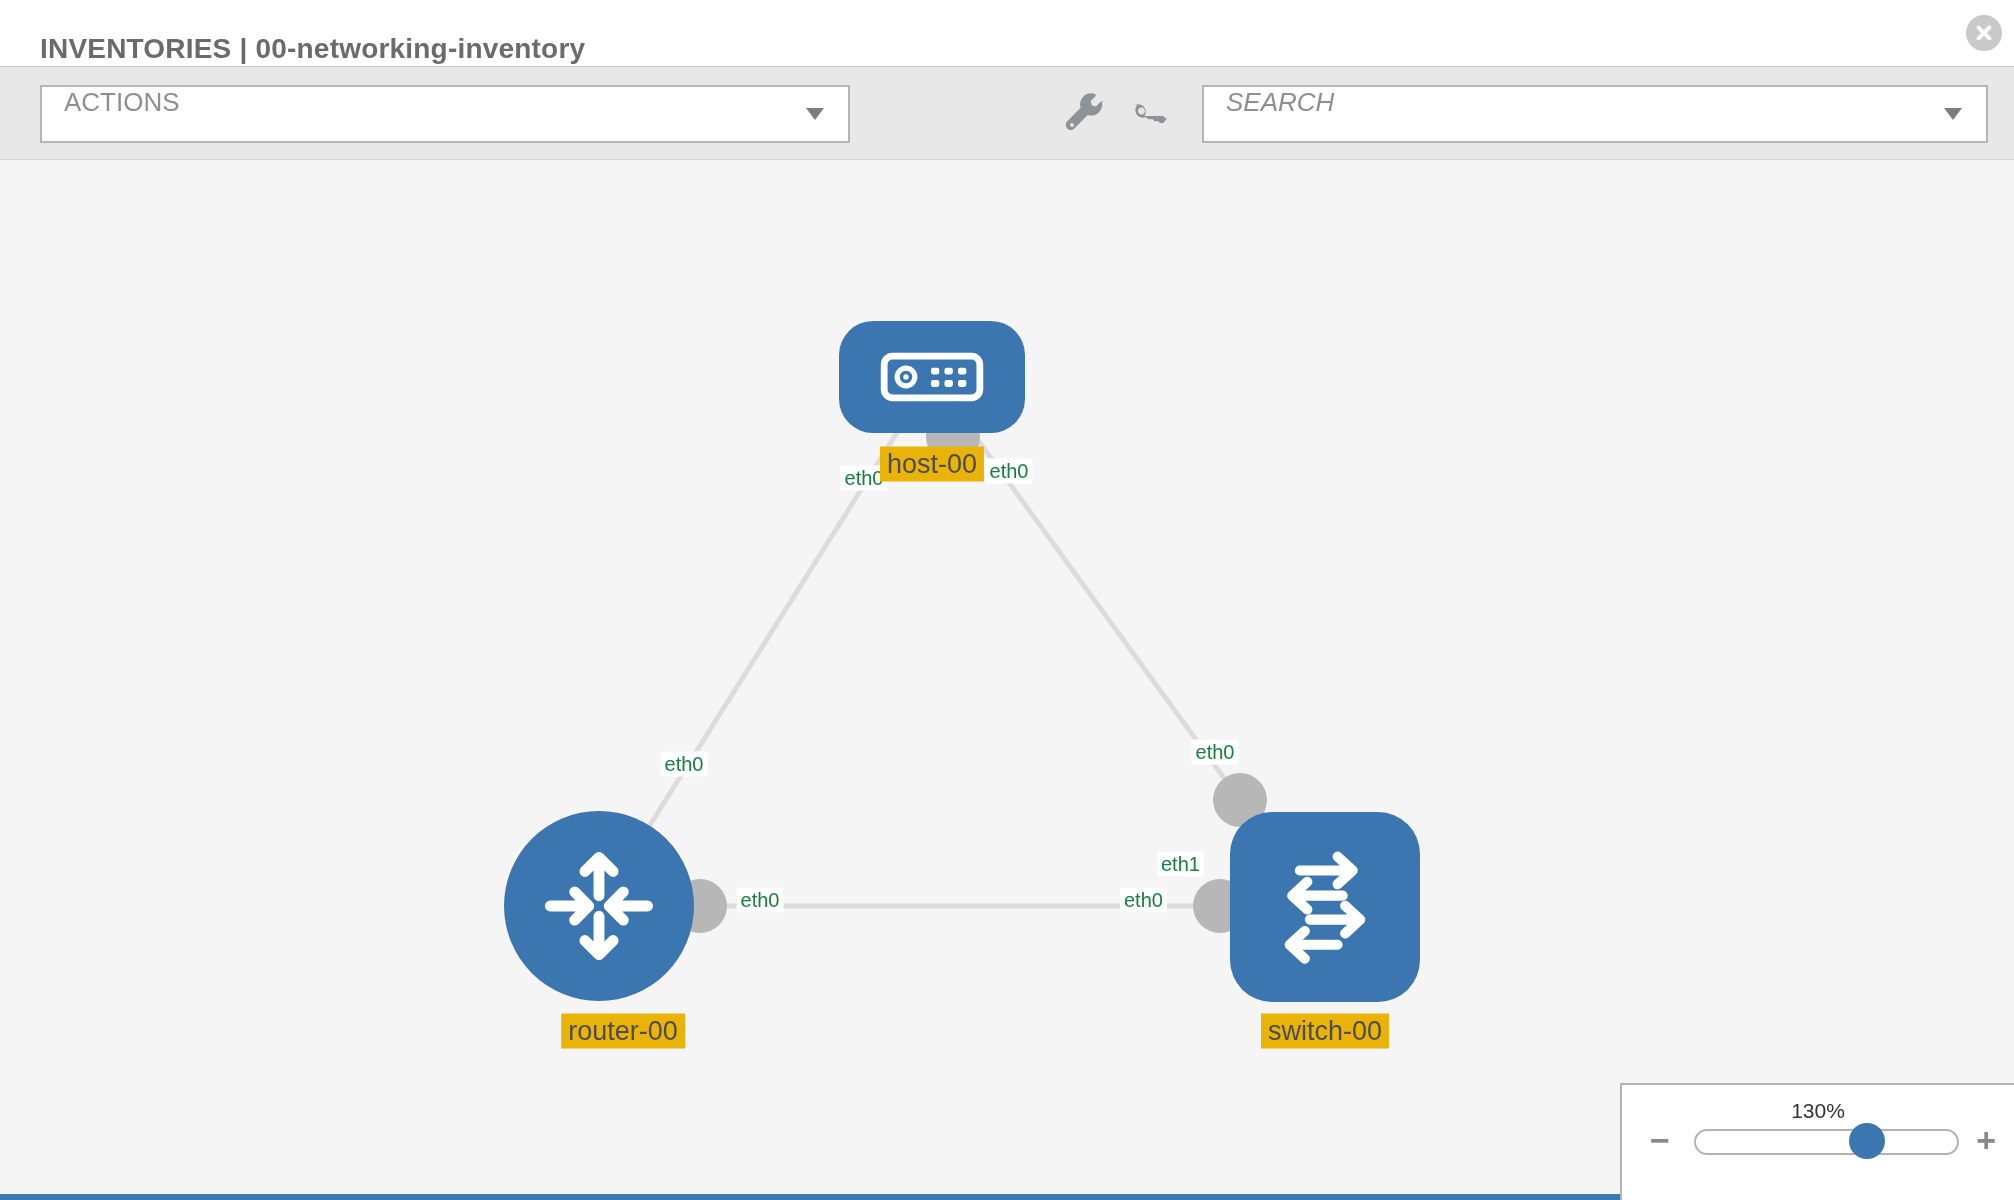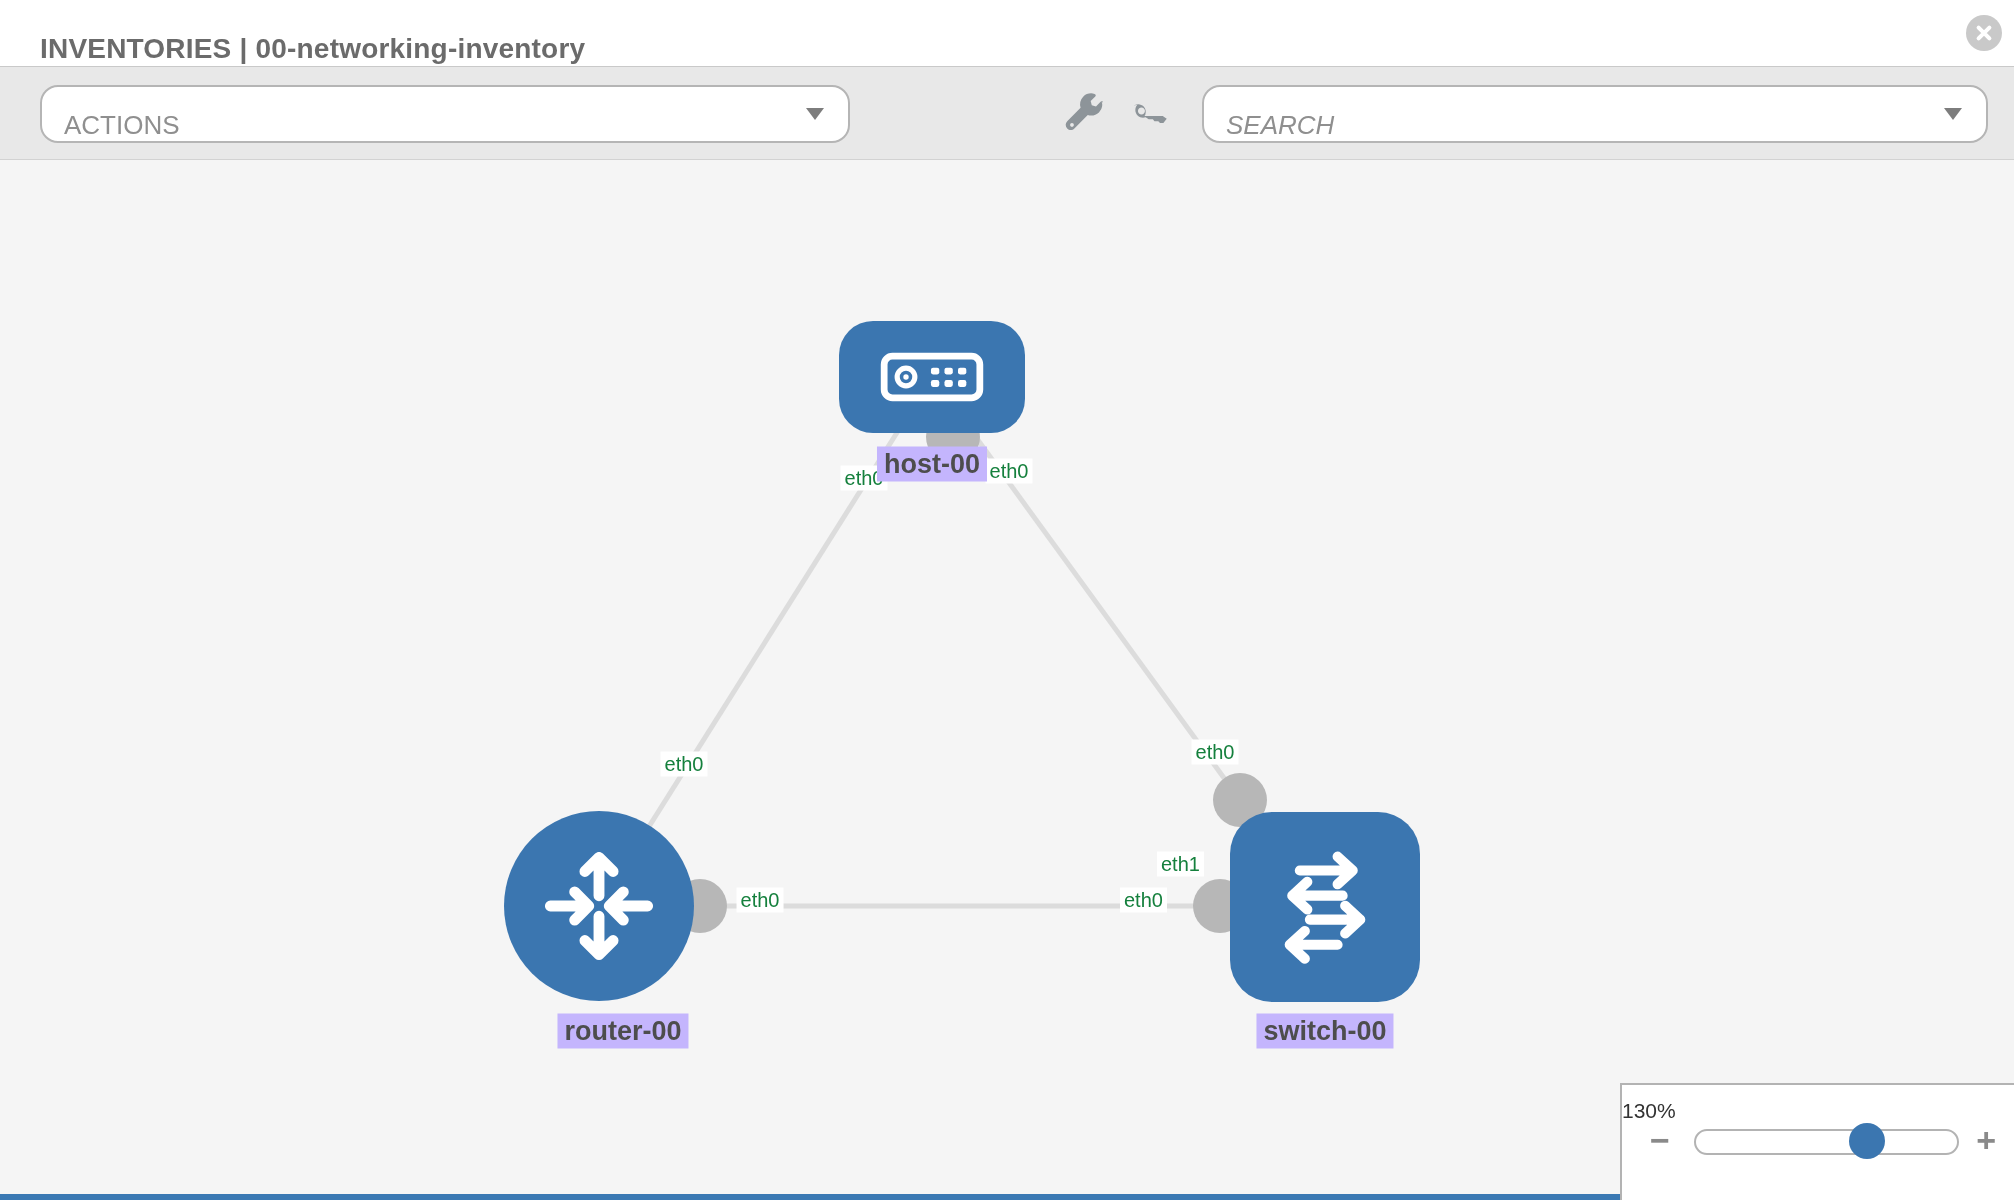--- a/index.html
+++ b/index.html
@@ -12,22 +12,22 @@
            font-size:28px; font-weight:bold; color:#6b6b6b; letter-spacing:0.2px;margin-top:16px; }
   .close-btn { position:absolute; right:12px; top:50%; transform:translateY(-50%);
                width:36px; height:36px; border-radius:50%; background:#c9c9c9;
                display:flex; align-items:center; justify-content:center; cursor:pointer; }
   .close-btn svg { width:18px; height:18px; }
 
   
   .toolbar { position:relative; height:94px; background:#e8e8e8;
              border-top:1px solid #c9c9c9; border-bottom:1px solid #d2d2d2; }
   .select-box { position:absolute; top:18px; height:58px; background:#fff;
-                border:2px solid #b5b5b5; border-radius:18px;
-                display:flex; align-items:flex-end; cursor:pointer; }
+                border:2px solid #b5b5b5; border-radius:0;
+                display:flex; align-items:flex-start; cursor:pointer; }
   .select-box .sel-label { padding-left:22px; font-size:26px; color:#8f8f8f; }
   .caret { position:absolute; right:24px; top:50%; transform:translateY(-50%);
            width:0; height:0; border-left:9px solid transparent;
            border-right:9px solid transparent; border-top:12px solid #7d7d7d; }
   .actions-box { left:40px; width:810px; }
   .search-box  { left:1202px; width:786px;font-style:italic; }
   .tool-icon { position:absolute; top:50%; transform:translateY(-50%);
                width:44px; height:44px; cursor:pointer; }
   .tool-icon svg { width:100%; height:100%; fill:#8d9499; }
   .wrench { left:1063px; } .key { left:1131px; }
@@ -35,34 +35,34 @@
   
   .canvas { position:relative; width:2014px; height:1040px; background:#f5f5f5; overflow:hidden; }
   svg.links { position:absolute; left:0; top:0; z-index:1; }
   .port-dot { position:absolute; border-radius:50%; background:#b7b7b7;
               width:54px; height:54px; z-index:2; }
   .node { position:absolute; background:#3b76b0; z-index:3;
           display:flex; align-items:center; justify-content:center; cursor:pointer; }
   .node-host   { left:839px; top:161px; width:186px; height:112px; border-radius:34px; }
   .node-router { left:504px; top:651px; width:190px; height:190px; border-radius:50%; }
   .node-switch { left:1230px; top:652px; width:190px; height:190px; border-radius:42px; }
-  .node-label { position:absolute; z-index:5; background:#c4b5fd; color:#4d4d4d;
+  .node-label { position:absolute; z-index:5; background:#eab308; color:#4d4d4d;
                 font-size:27px; padding:2px 7px; white-space:nowrap;
-                transform:translate(-50%,-50%);font-weight:bold; }
+                transform:translate(-50%,-50%); }
   .port-label { position:absolute; z-index:4; background:#fff; color:#15803d;
                 font-size:20px; padding:1px 4px; white-space:nowrap; }
   .centered { transform:translate(-50%,-50%); }
   .y-centered { transform:translateY(-50%); }
   .top-label { z-index:6; }
 
   
   .zoom-panel { position:absolute; left:1620px; top:923px; width:394px; height:117px;
                 background:#fff; border-left:2px solid #b3b3b3; border-top:2px solid #b3b3b3;
                 z-index:7; }
-  .zoom-level { position:absolute; left:0; right:0; top:14px; 
+  .zoom-level { position:absolute; left:0; right:0; top:14px; text-align:center;
                 font-size:21px; color:#333; }
   .zoom-minus, .zoom-plus { position:absolute; top:38px; font-size:34px; font-weight:bold;
                 color:#8a8a8a; cursor:pointer; line-height:1; }
   .zoom-minus { left:28px; } .zoom-plus { right:18px; }
   .zoom-track { position:absolute; left:72px; top:44px; width:265px; height:26px;
                 background:#fff; border:2px solid #b3b3b3; border-radius:13px; cursor:pointer; }
   .zoom-thumb { position:absolute; left:153px; top:-8px; width:36px; height:36px;
                 border-radius:50%; background:#3b76b0; cursor:grab; }
 
   .bottom-strip { position:absolute; left:0; bottom:0; width:1620px; height:6px;

